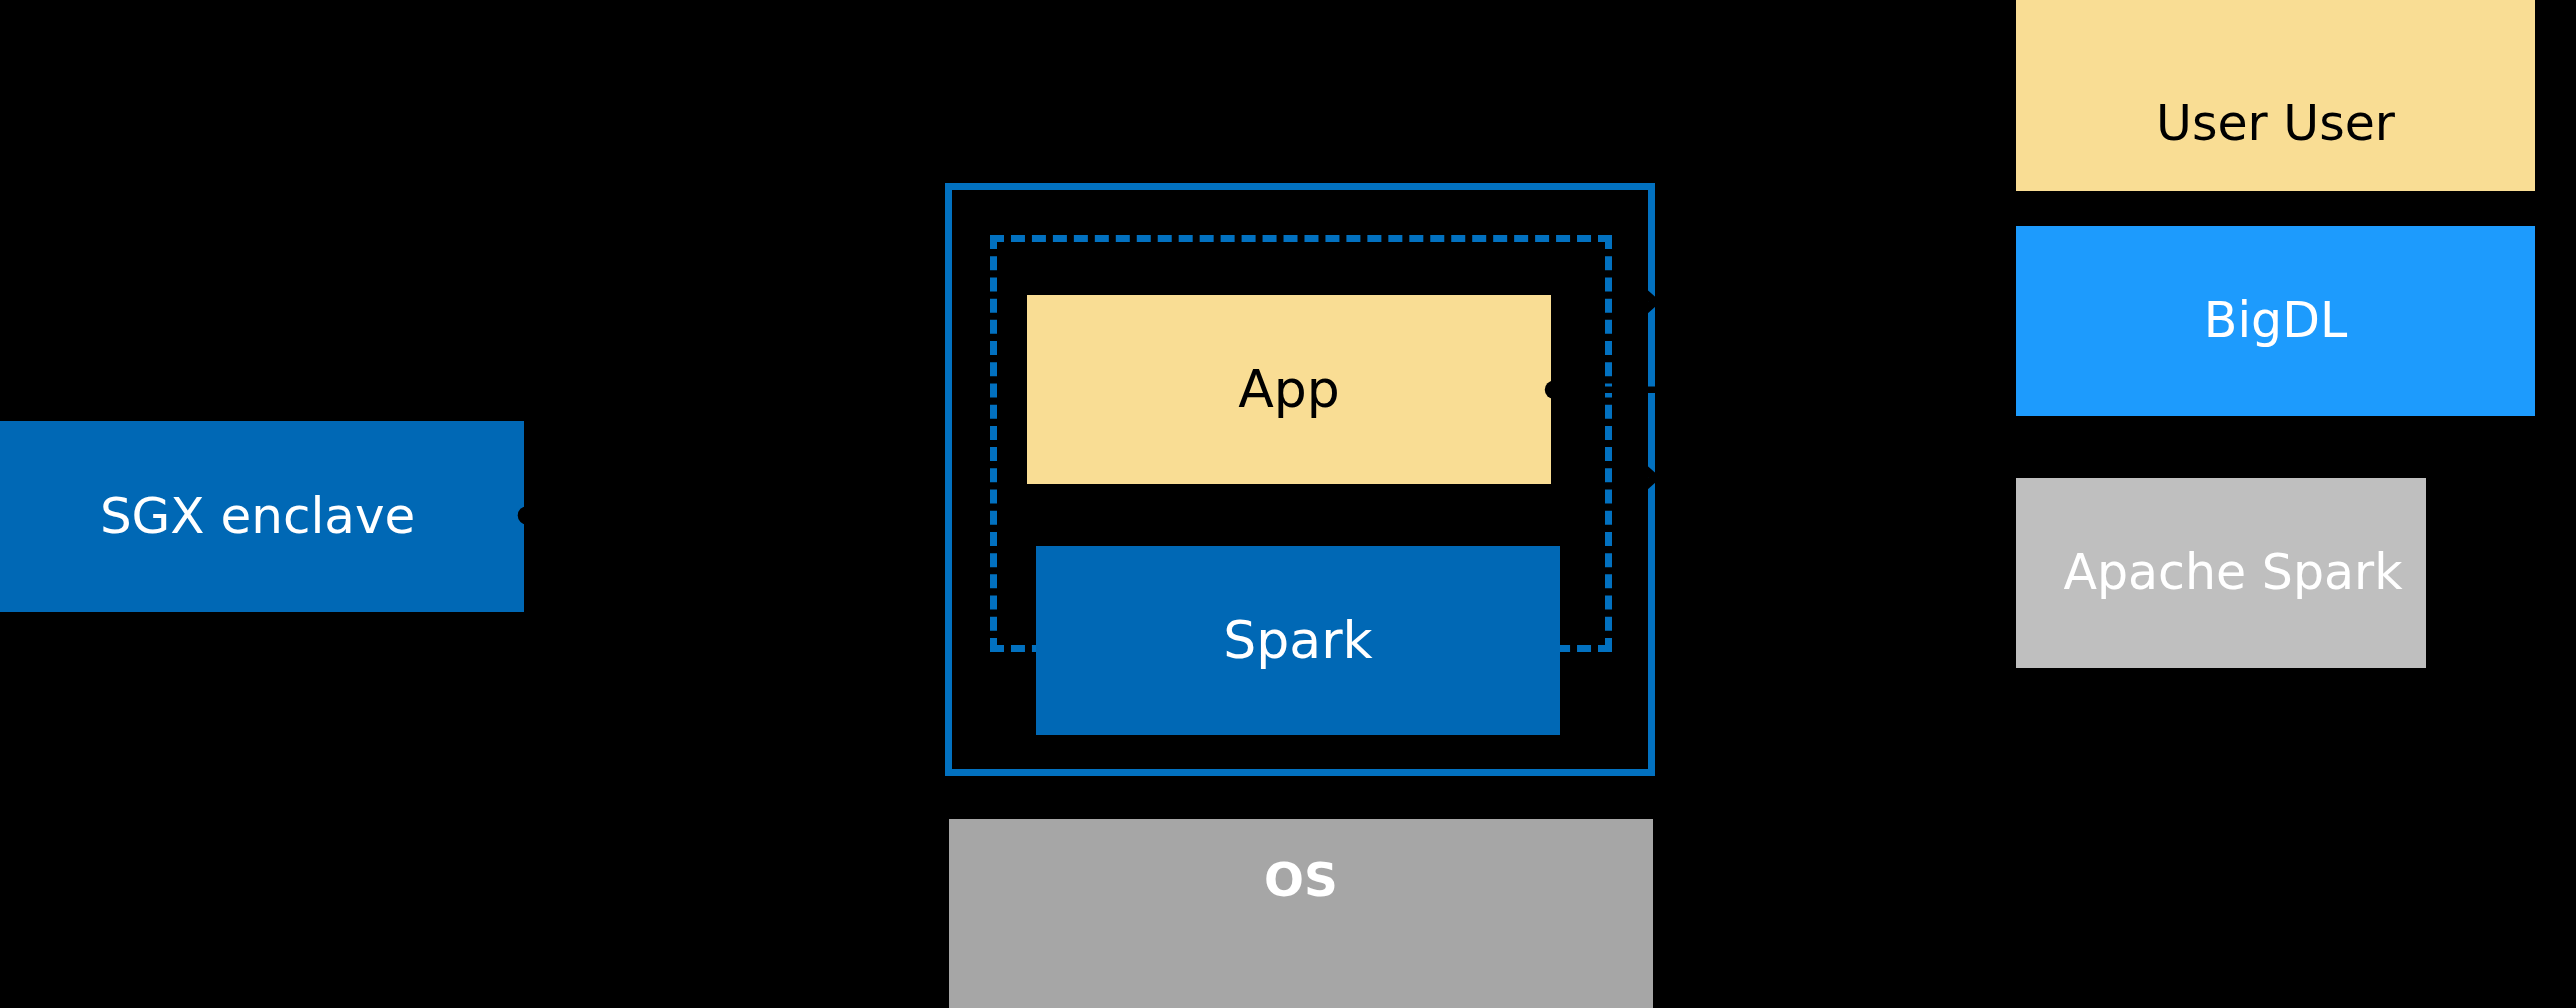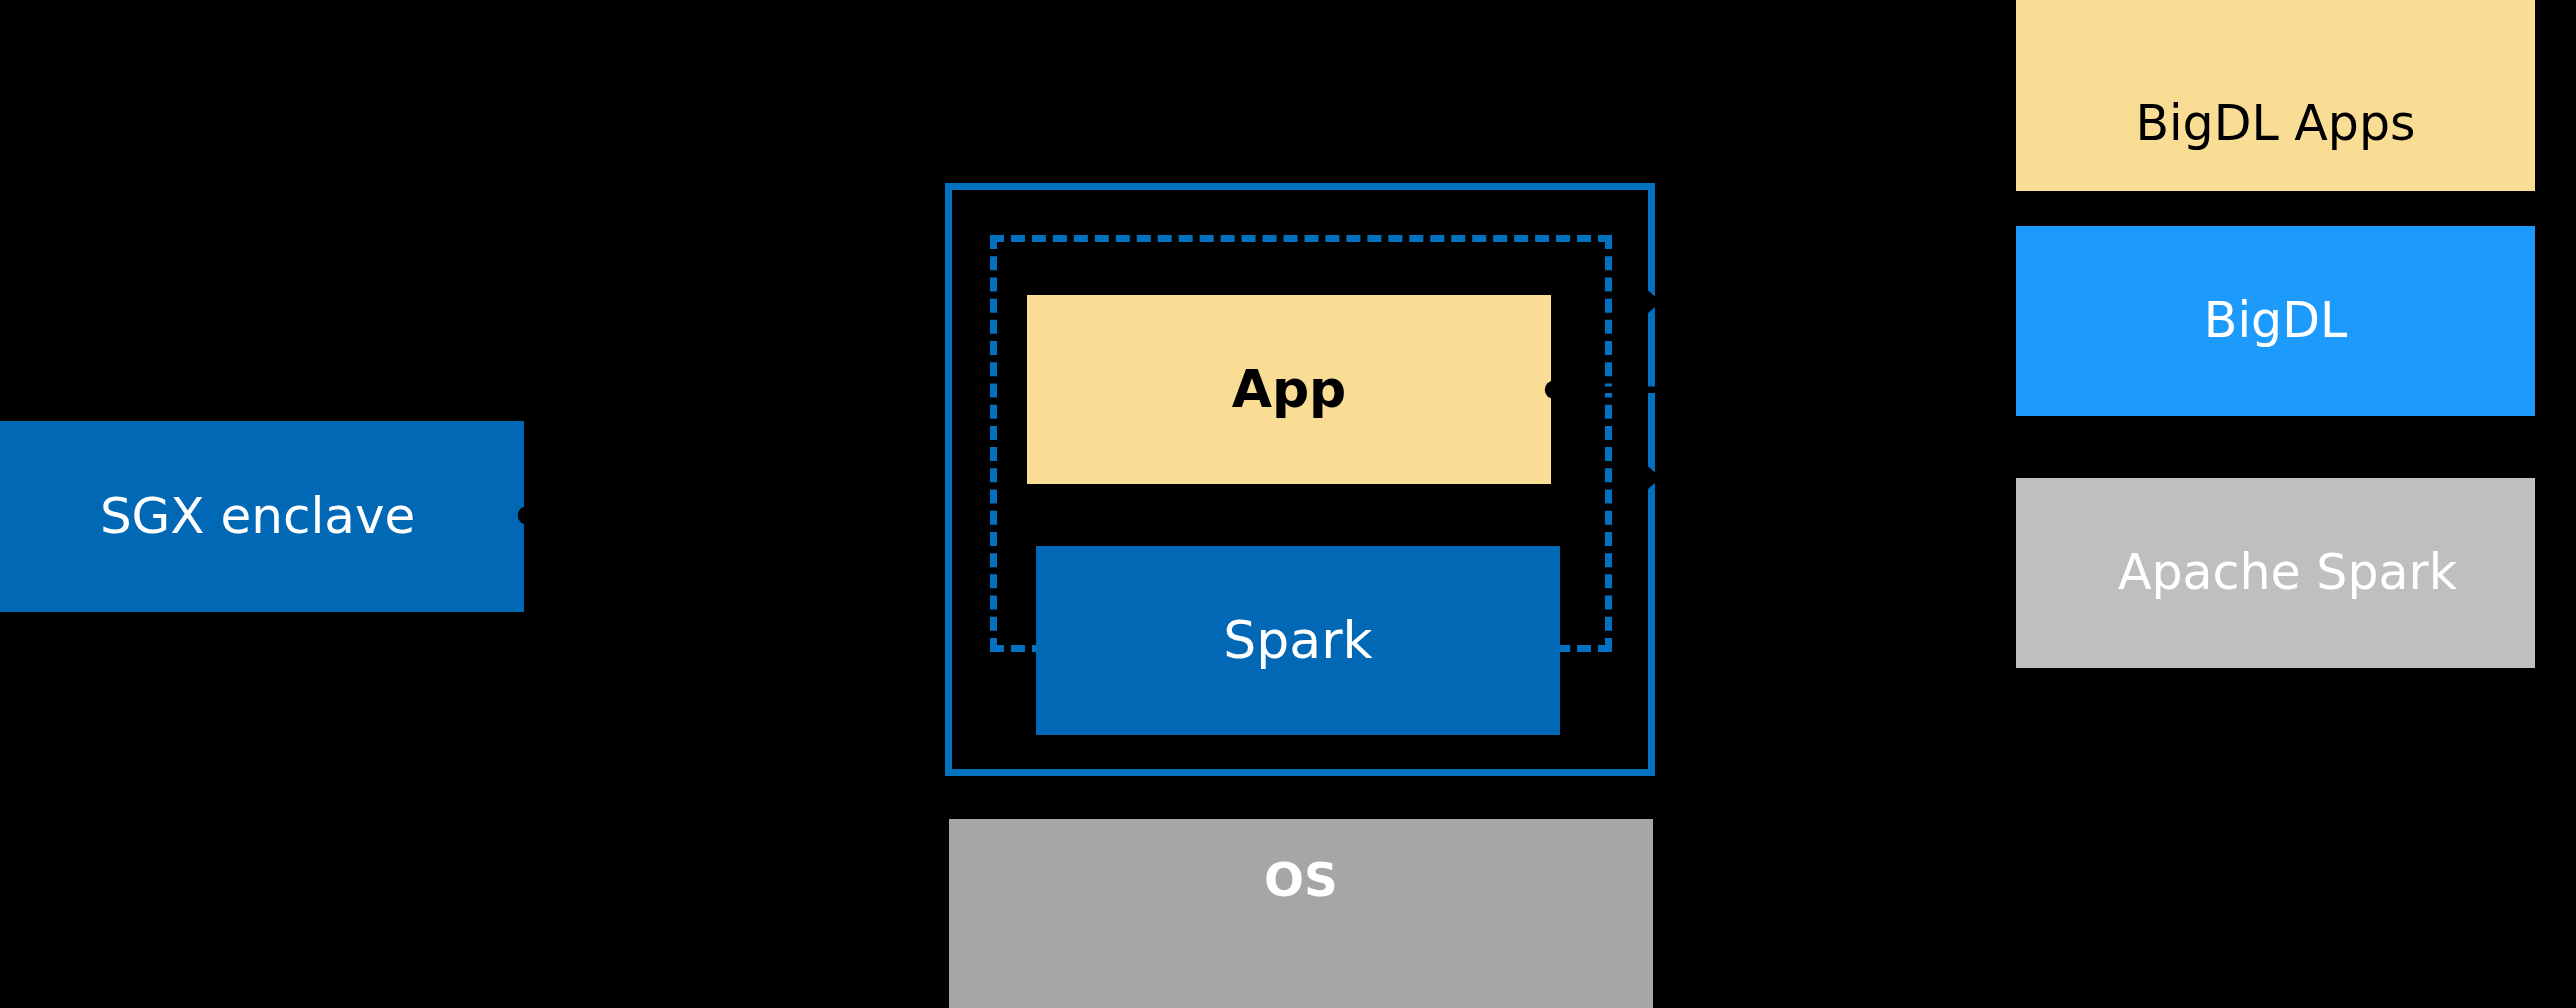--- a/index.html
+++ b/index.html
@@ -59,21 +59,21 @@
 
   
   #app-box {
     left: 1027px;
     top: 295px;
     width: 524px;
     height: 189px;
     background: #f9dd94;
     color: #000000;
     font-size: 52px;
-    font-weight: 700;
+    font-weight: 400;
   }
 
   
   #libos-box {
     left: 1036px;
     top: 546px;
     width: 524px;
     height: 189px;
     background: #0068b5;
     color: #ffffff;
@@ -114,21 +114,21 @@
     width: 519px;
     height: 190px;
     background: #1d9bfd;
     color: #ffffff;
     font-size: 49px;
     font-weight: 400;
   }
   #apache-spark-box {
     left: 2016px;
     top: 478px;
-    width: 519px;
+    width: 410px;
     height: 190px;
     background: #bfbfbf;
     color: #ffffff;
     font-size: 49px;
     font-weight: 400;
     padding-left: 24px;
   }
 
   
   #connector-layer {
@@ -159,21 +159,21 @@
 
   <div class="box" id="libos-box">
     <span>Spark</span>
   </div>
 
   <div class="box" id="os-box">
     <span>OS</span>
   </div>
 
   <div class="box" id="user-apps-box">
-    <span>BigDL Apps</span>
+    <span>User User</span>
   </div>
 
   <div class="box" id="bigdl-box">
     <span>BigDL</span>
   </div>
 
   <div class="box" id="apache-spark-box">
     <span>Apache Spark</span>
   </div>
 

